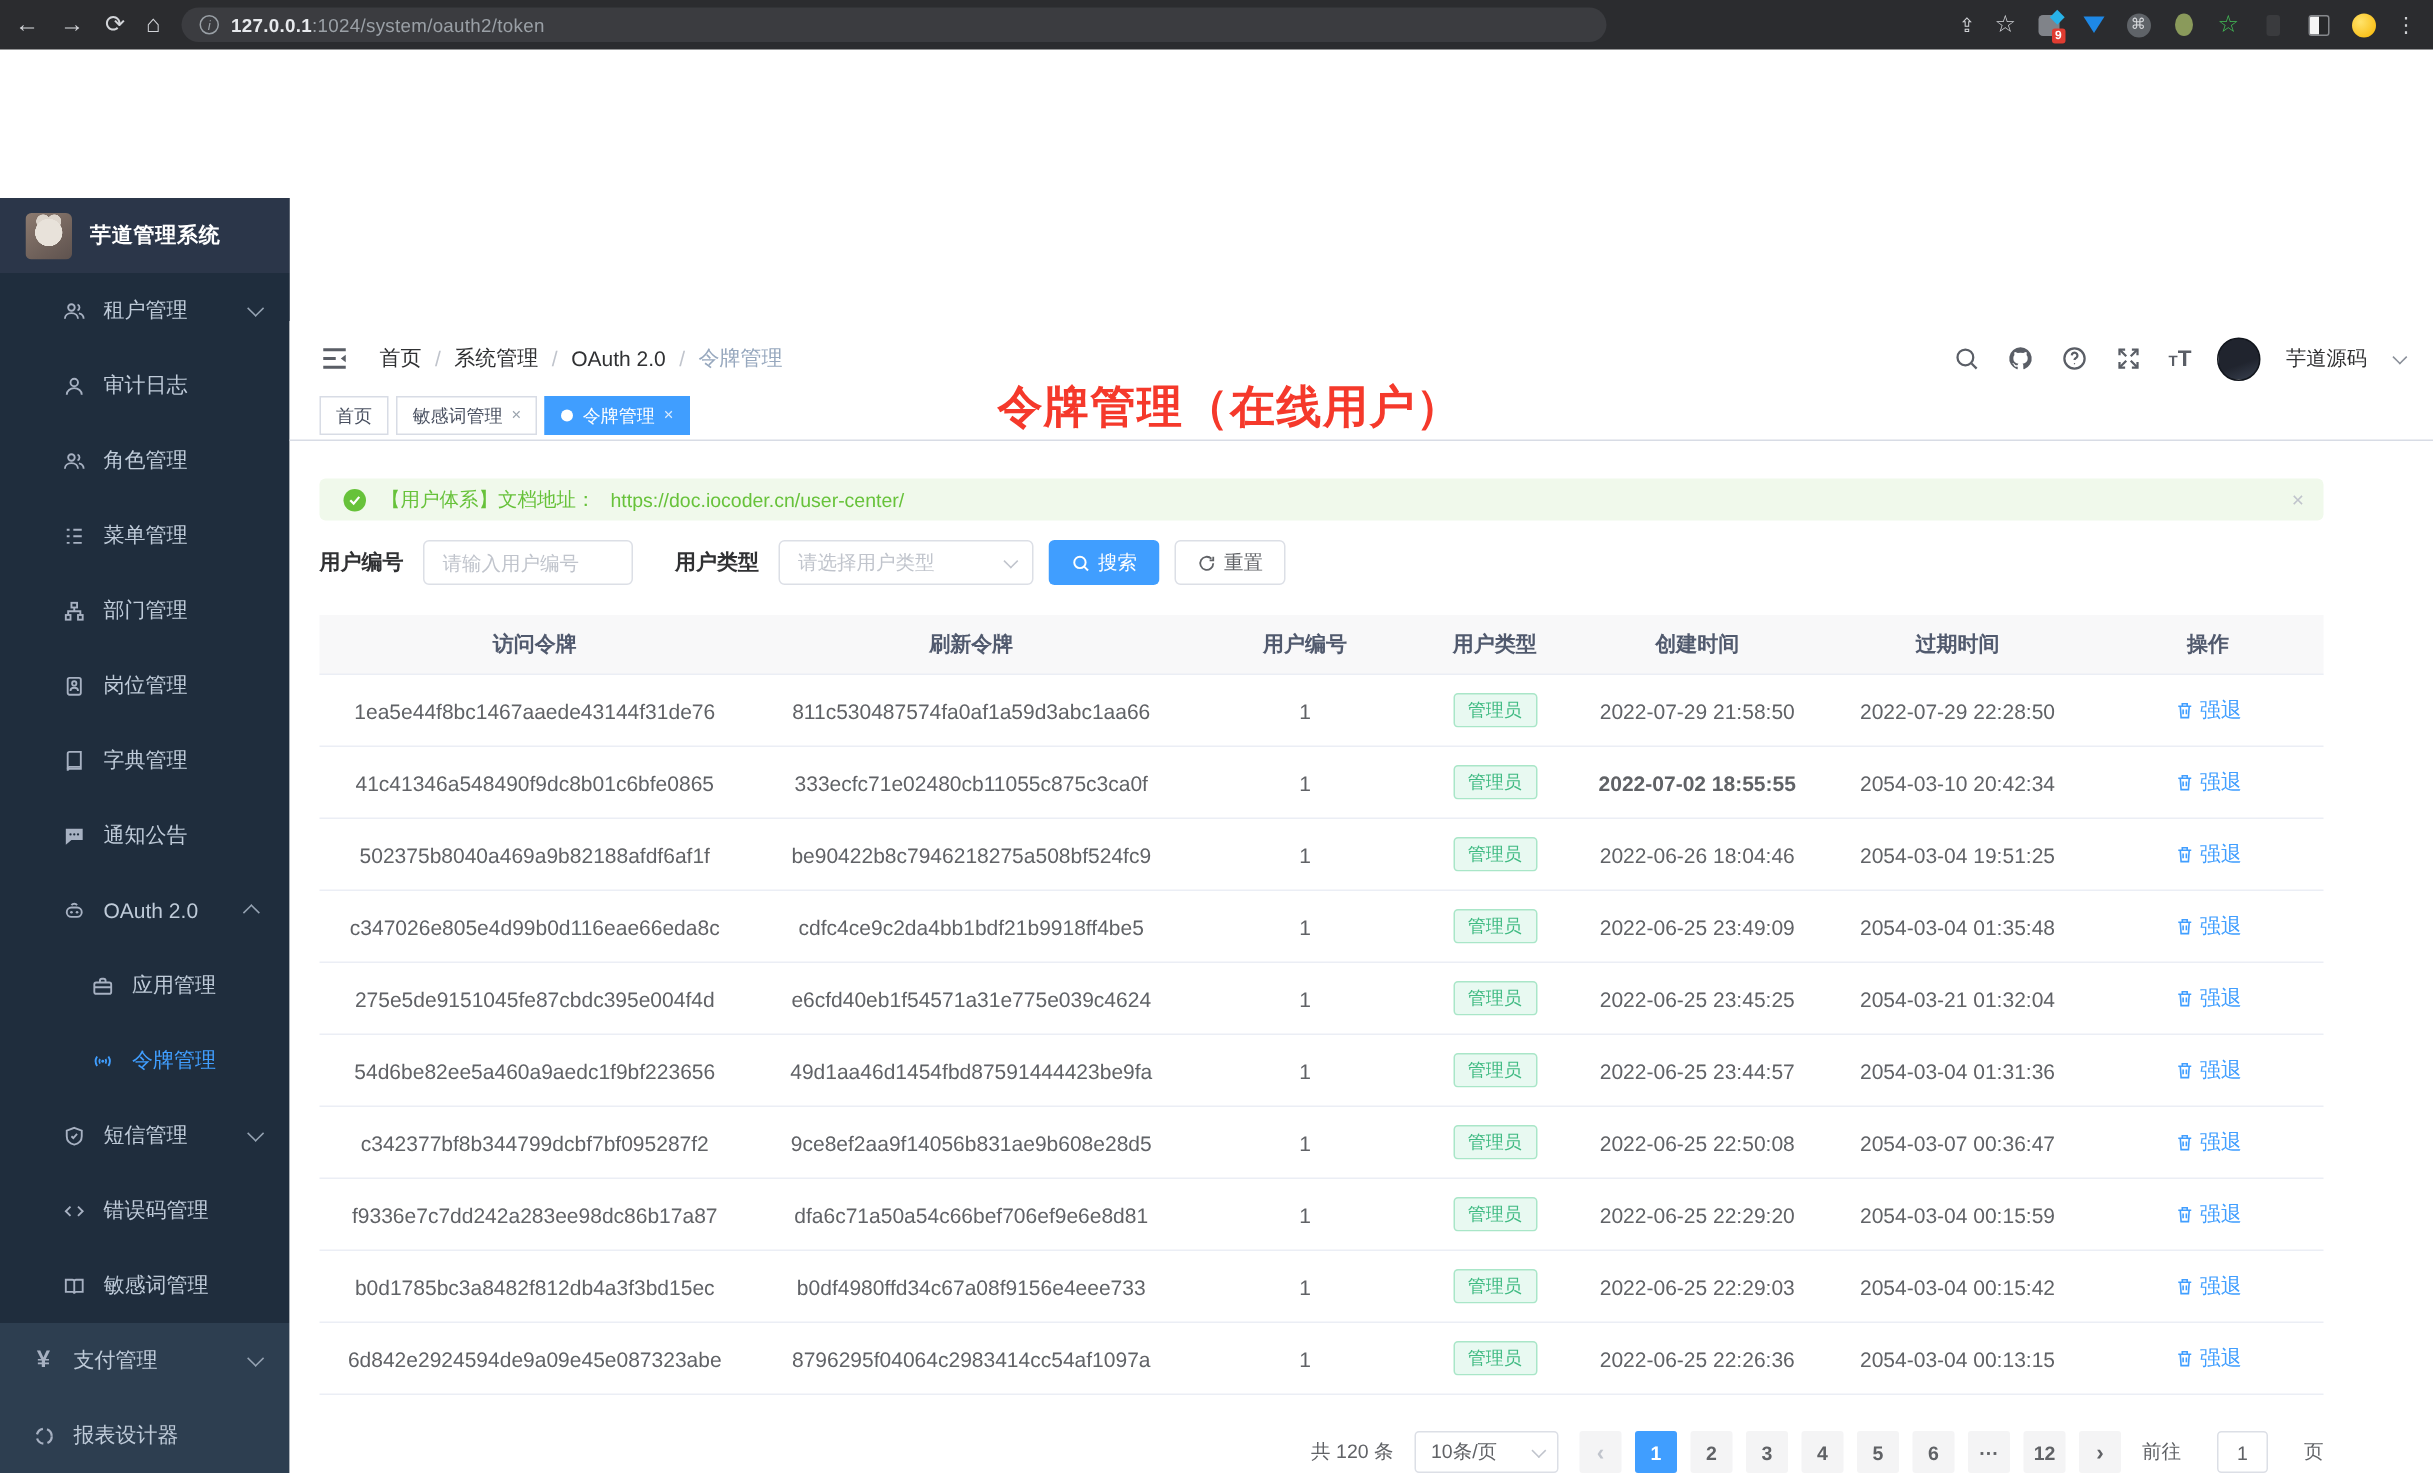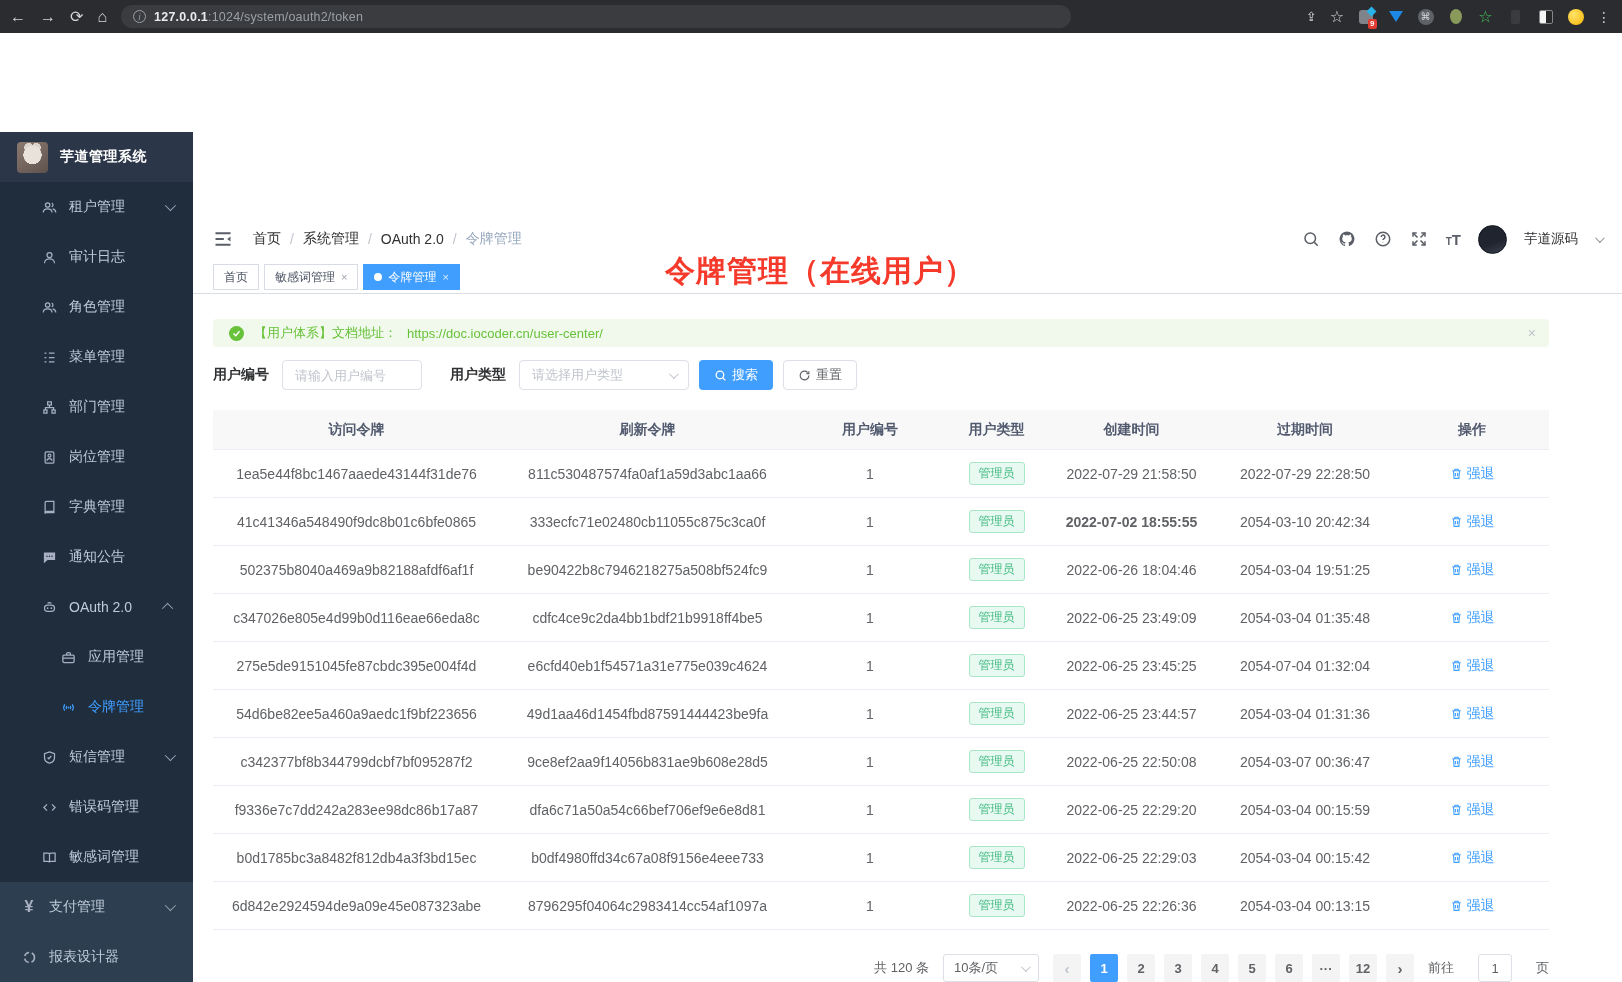--- a/index.html
+++ b/index.html
@@ -561,21 +561,21 @@
               <div class="t-cell" style="width: 150px;">
                 <span>1</span>
               </div>
               <div class="t-cell" style="width: 103px;">
                 <span class="tag-success">管理员</span>
               </div>
               <div class="t-cell" style="width: 167px;">
                 <span>2022-06-25 23:45:25</span>
               </div>
               <div class="t-cell" style="width: 180px;">
-                <span>2054-07-04 01:32:04</span>
+                <span>2054-03-21 01:32:04</span>
               </div>
               <div class="t-cell" style="width: 154px;">
                 <span class="op-link">
                   <svg viewBox="0 0 24 24" fill="none" stroke="currentColor" stroke-width="2">
                     <path d="M4 7h16M9 7V4h6v3M6.5 7l1 14h9l1-14M10 11v6M14 11v6"></path>
                   </svg>
                   <span>强退</span>
                 </span>
               </div>
             </div>

